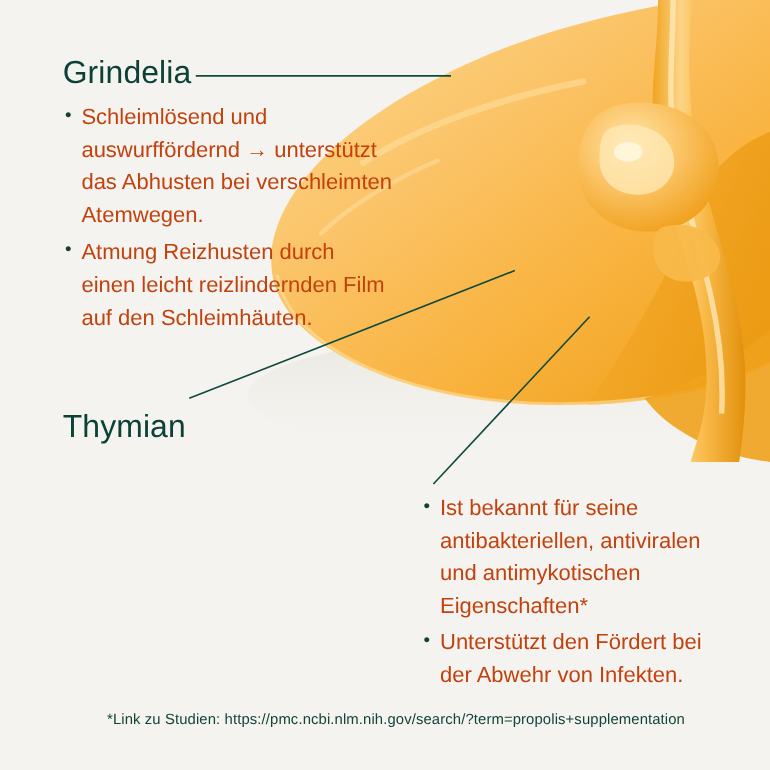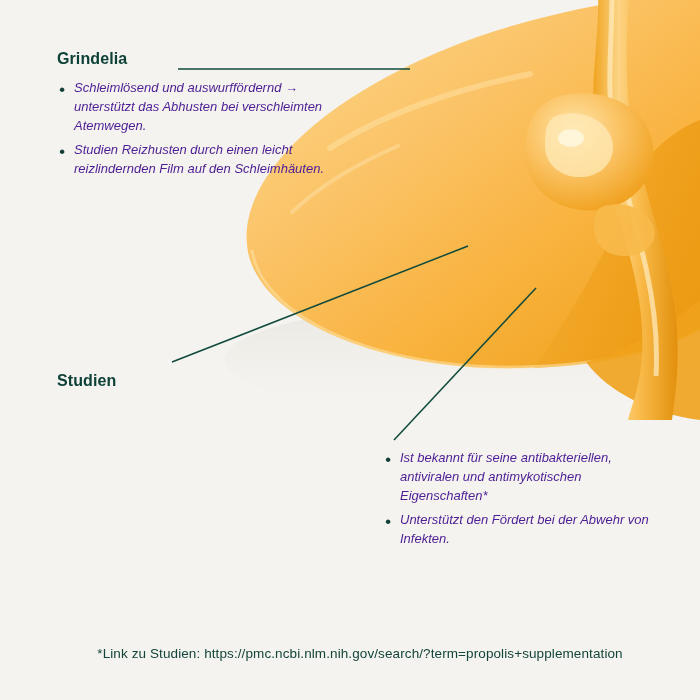--- a/index.html
+++ b/index.html
@@ -32,38 +32,37 @@
   }
 
   
   .block {
     position: absolute;
     z-index: 3;
     color: #0f3d33;
   }
   .block h2 {
     margin: 0 0 10px 0;
-    font-size: 16px;
-    font-weight: bold;
+    font-size: 29px;
+    font-weight: normal;
     letter-spacing: .1px;
     color: #0d4137;
   }
   .block ul {
     margin: 0;
     padding: 0;
     list-style: none;
   }
   .block li {
     position: relative;
     padding-left: 17px;
     margin-bottom: 4px;
-    font-size: 13px;
+    font-size: 20px;
     line-height: 1.48;
-    color: #4c1d95;
-    font-style: italic;
+    color: #c2410c;
   }
   .block li::before {
     content: "\2022";
     position: absolute;
     left: 2px;
     top: -1px;
     font-size: 17px;
     color: #123f36;
   }
 
@@ -176,26 +175,26 @@
 <svg id="lines" aria-hidden="true">
   <line x1="178" y1="69" x2="410" y2="69" stroke="#0f4a3d" stroke-width="1.5"></line>
   <line x1="172" y1="362" x2="468" y2="246" stroke="#0f4a3d" stroke-width="1.5"></line>
   <line x1="394" y1="440" x2="536" y2="288" stroke="#0f4a3d" stroke-width="1.5"></line>
 </svg>
 
 <div class="block" id="block-grindelia">
   <h2>Grindelia</h2>
   <ul>
     <li>Schleimlösend und auswurffördernd → unterstützt das Abhusten bei verschleimten Atemwegen.</li>
-    <li>Studien Reizhusten durch einen leicht reizlindernden Film auf den Schleimhäuten.</li>
+    <li>Atmung Reizhusten durch einen leicht reizlindernden Film auf den Schleimhäuten.</li>
   </ul>
 </div>
 
 <div class="block" id="block-thymian">
-  <h2>Studien</h2>
+  <h2>Thymian</h2>
   <ul>
   </ul>
 </div>
 
 <div class="block" id="block-propolis">
   <ul>
     <li>Ist bekannt für seine antibakteriellen, antiviralen und antimykotischen Eigenschaften*</li>
     <li>Unterstützt den Fördert bei der Abwehr von Infekten.</li>
   </ul>
 </div>

